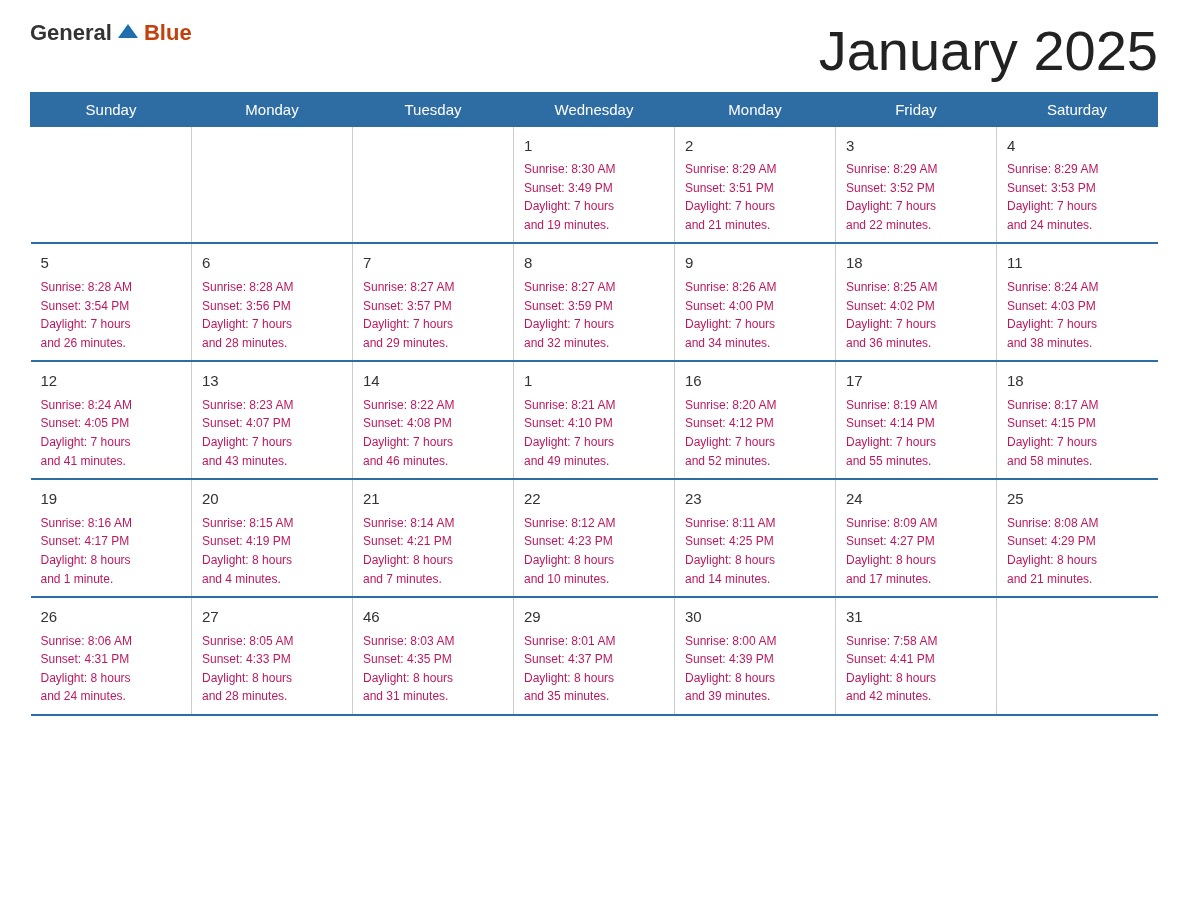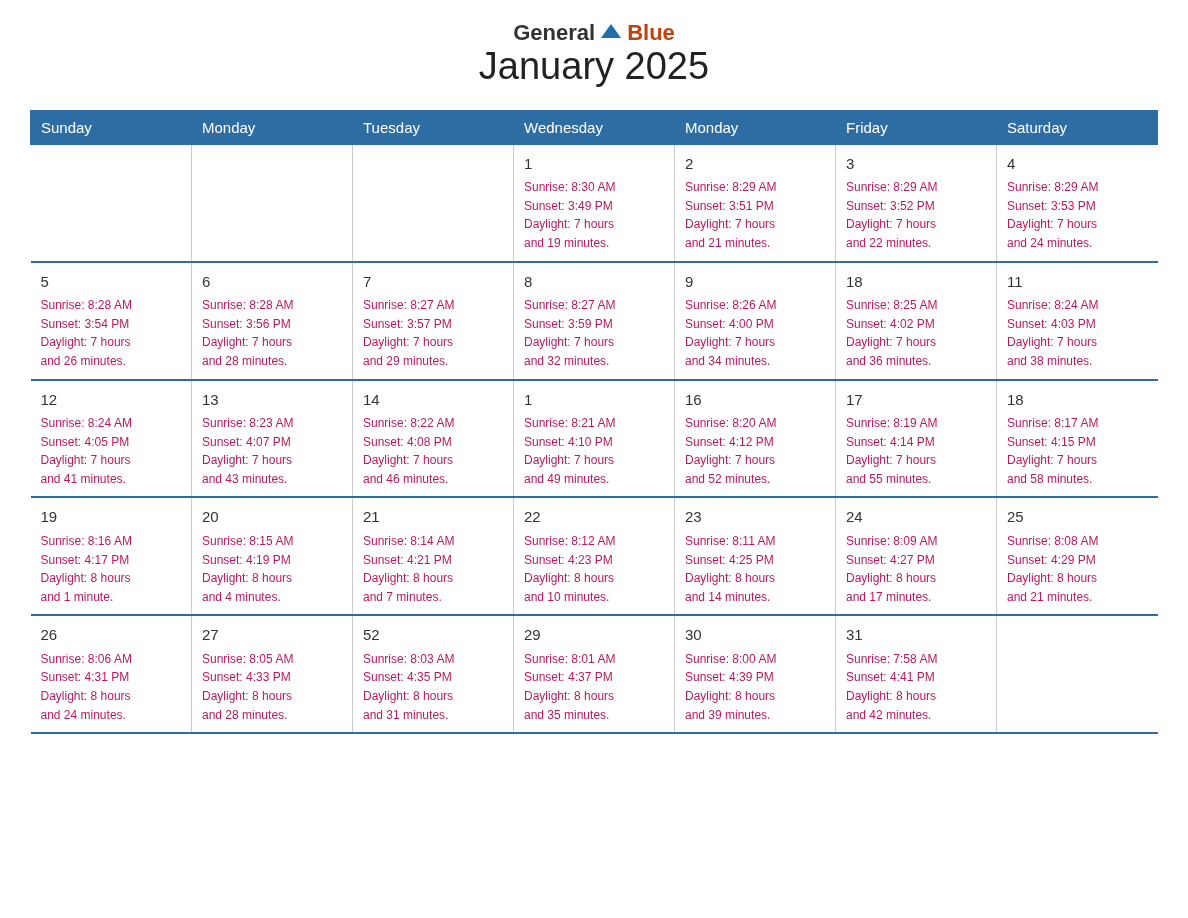--- a/index.html
+++ b/index.html
@@ -6,23 +6,22 @@
     body {
       font-family: Arial, sans-serif;
       background: #fff;
       padding: 20px 30px;
       width: 1188px;
       min-height: 918px;
     }
     .header {
       display: flex;
       justify-content: space-between;
-      align-items: center;
-      margin-bottom: 22px;
-      flex-direction: column;
+      align-items: flex-start;
+      margin-bottom: 10px;
     }
     .logo {
       display: flex;
       align-items: center;
       gap: 4px;
     }
     .logo-text-general {
       font-size: 22px;
       font-weight: bold;
       color: #333;
@@ -34,21 +33,21 @@
     }
     .logo-icon {
       width: 24px;
       height: 24px;
       margin-top: -2px;
     }
     .title-block {
       text-align: right;
     }
     .month-title {
-      font-size: 38px;
+      font-size: 56px;
       font-weight: normal;
       color: #222;
       line-height: 1.1;
     }
     .location-title {
       font-size: 18px;
       color: #444;
       margin-top: 4px;
     }
     table {
@@ -57,21 +56,21 @@
       table-layout: fixed;
     }
     thead tr {
       background-color: #2e6da4;
     }
     thead th {
       color: #fff;
       font-size: 15px;
       font-weight: normal;
       padding: 8px 10px;
-      text-align: left;
+      text-align: center;
       border: 1px solid #2e6da4;
     }
     tbody tr {
       border-bottom: 2px solid #2e6da4;
     }
     tbody td {
       vertical-align: top;
       padding: 8px 10px;
       border-right: 1px solid #ccc;
       font-size: 12.5px;
@@ -238,21 +237,21 @@
       <tr>
         <td>
           <span class="day-number">26</span>
           <div class="day-info">Sunrise: 8:06 AM<br>Sunset: 4:31 PM<br>Daylight: 8 hours<br>and 24 minutes.</div>
         </td>
         <td>
           <span class="day-number">27</span>
           <div class="day-info">Sunrise: 8:05 AM<br>Sunset: 4:33 PM<br>Daylight: 8 hours<br>and 28 minutes.</div>
         </td>
         <td>
-          <span class="day-number">52</span>
+          <span class="day-number">46</span>
           <div class="day-info">Sunrise: 8:03 AM<br>Sunset: 4:35 PM<br>Daylight: 8 hours<br>and 31 minutes.</div>
         </td>
         <td>
           <span class="day-number">29</span>
           <div class="day-info">Sunrise: 8:01 AM<br>Sunset: 4:37 PM<br>Daylight: 8 hours<br>and 35 minutes.</div>
         </td>
         <td>
           <span class="day-number">30</span>
           <div class="day-info">Sunrise: 8:00 AM<br>Sunset: 4:39 PM<br>Daylight: 8 hours<br>and 39 minutes.</div>
         </td>

